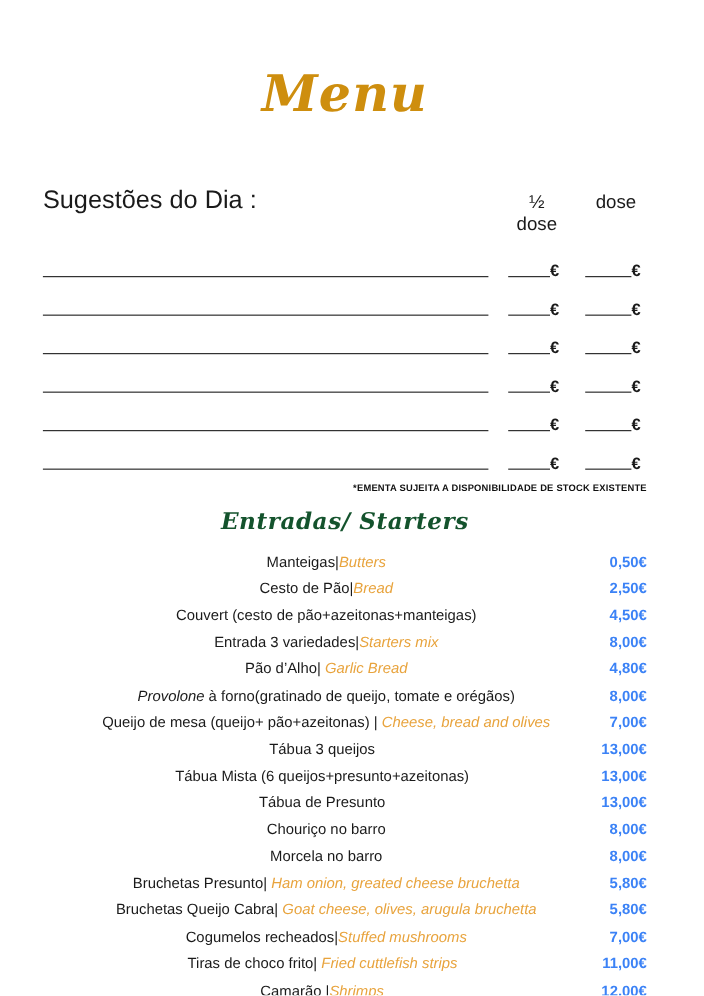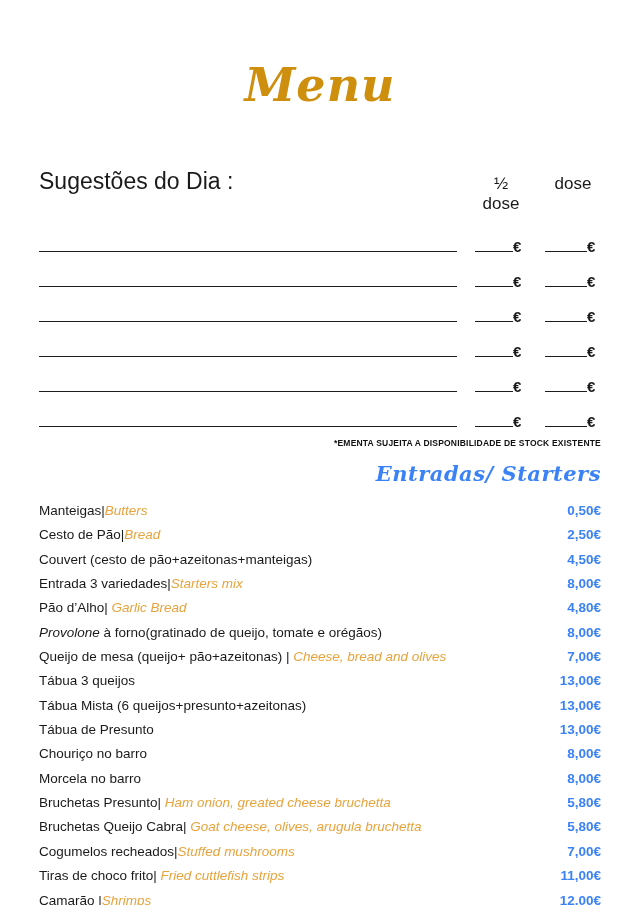--- a/index.html
+++ b/index.html
@@ -2,21 +2,21 @@
 <html><head>
 <meta charset="utf-8">
 <style>
   * { margin:0; padding:0; box-sizing:border-box; }
   html,body { background:#ffffff; }
   body { font-family:"Liberation Sans", sans-serif; color:#1a1a1a; }
   .page {
     position:relative;
     width:640px; height:905px;
     background:#ffffff;
-    padding:52px 39px 0 39px;
+    padding:52px 52px 0 39px;
     overflow:hidden;
   }
   
   .title {
     text-align:center;
     font-family:"DejaVu Serif", serif;
     font-style:italic;
     font-weight:bold;
     font-size:46px;
     line-height:1.0;
@@ -69,37 +69,37 @@
     margin-top:8px;
     text-align:right;
     font-size:8.5px;
     font-weight:bold;
     letter-spacing:0.2px;
     color:#111;
   }
   
   .section-title {
     margin-top:13px;
-    text-align:right;
+    text-align:center;
     font-family:"DejaVu Serif", serif;
     font-style:italic;
     font-weight:bold;
     font-size:21px;
-    color:#3b82f6;
+    color:#14532d;
     letter-spacing:0.5px;
   }
   
   #menu-list { margin-top:13px; }
   .menu-row {
     display:flex;
     align-items:baseline;
     line-height:24.35px;
     font-size:13.5px;
   }
-  .menu-name { flex:1; white-space:pre; color:#1a1a1a; }
+  .menu-name { flex:1; white-space:pre; color:#1a1a1a;text-align:center; }
   .name-italic { font-style:italic; }
   .menu-translation { font-style:italic; color:#E8A33C; }
   .menu-price { font-weight:bold; text-align:right; color:#3b82f6; }
 </style>
 </head>
 <body>
 
 <div class="page">
 
   <h1 class="title">Menu</h1>

